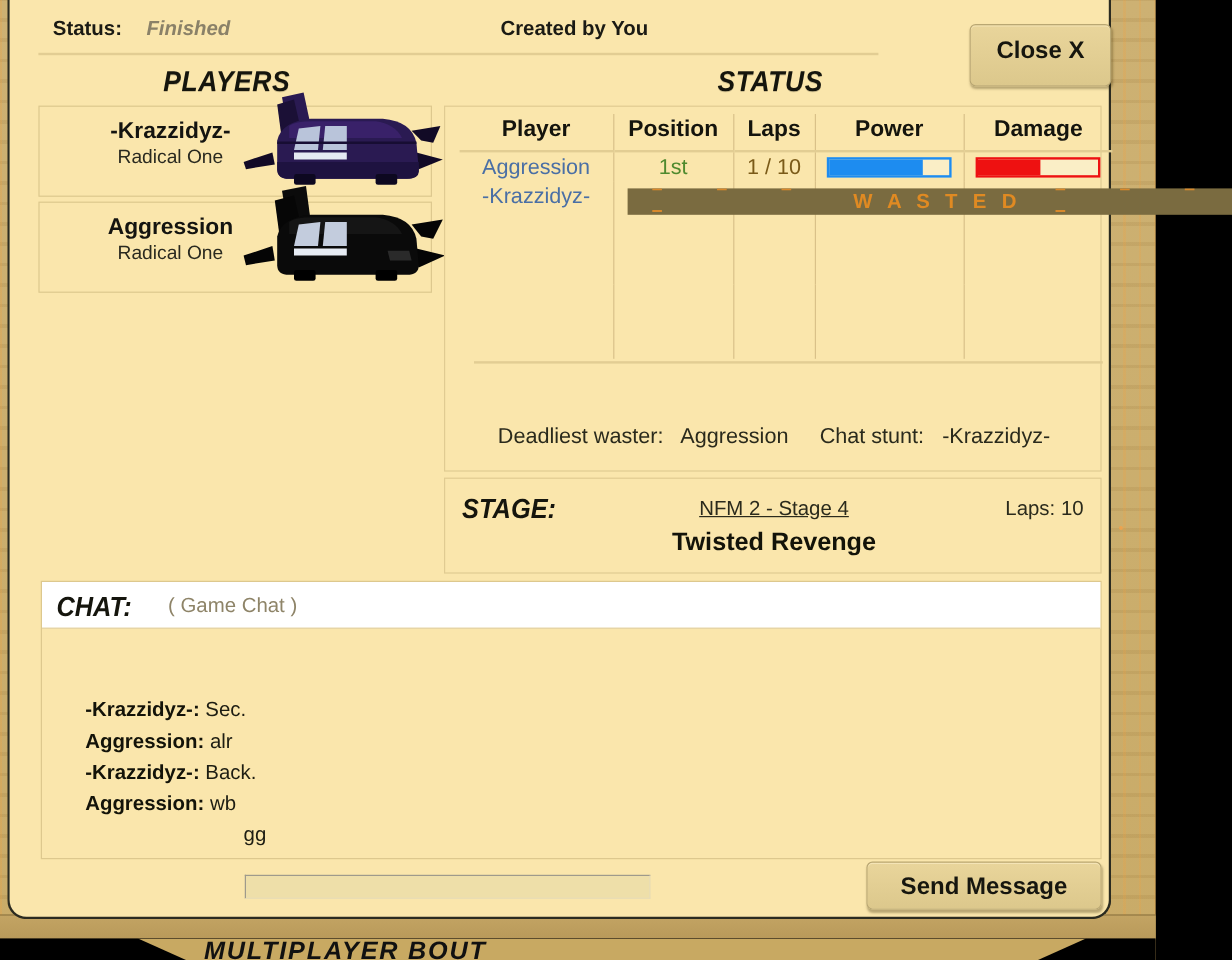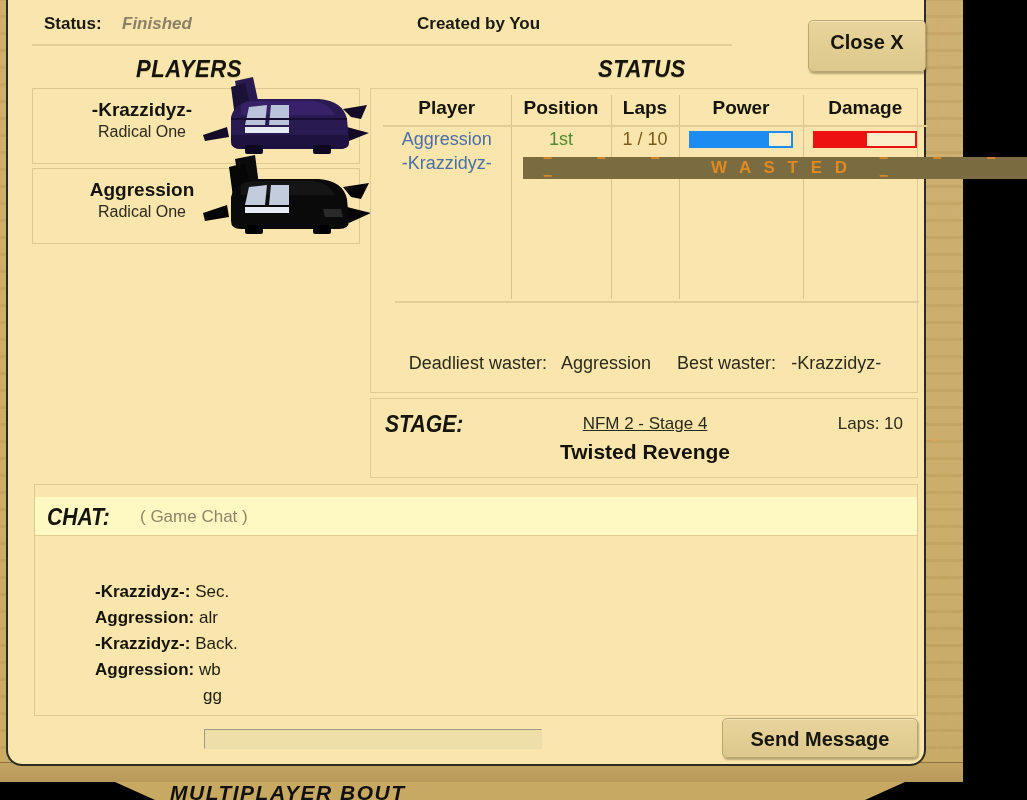--- a/index.html
+++ b/index.html
@@ -250,42 +250,42 @@
     white-space:nowrap;
   }
 
   
   #chat-panel{
     position:absolute;left:26px;top:484px;width:884px;height:232px;
     border:1px solid #ddc88e;background:#fae6ac;box-sizing:border-box;
   }
   #chat-header{
     position:absolute;left:0;top:0;width:882px;height:38px;
-    background:#fef9c3;border-bottom:1px solid #e2cd93;margin-top:12px;
+    background:#ffffff;border-bottom:1px solid #e2cd93;
   }
   #chat-heading{
     position:absolute;left:12px;top:7px;
     font:italic 900 23px/26px "Liberation Sans", sans-serif;
     color:#15150d;transform:scaleX(.92);transform-origin:left center;
     white-space:nowrap;
   }
   #chat-channel{
     position:absolute;left:105px;top:9px;
     font:400 17px/22px "Liberation Sans", sans-serif;color:#8e8468;
     white-space:nowrap;
   }
   #chat-log{
     position:absolute;left:0;top:38px;width:882px;height:192px;
     padding:56px 0 0 36px;box-sizing:border-box;overflow:hidden;
   }
   .chat-line{
     font:400 17px/26px "Liberation Sans", sans-serif;color:#1d1d12;
     white-space:nowrap;
   }
-  .chat-line .who{font-weight:bold;color:#131309;margin-left:24px;}
+  .chat-line .who{font-weight:bold;color:#131309;}
   .chat-line.cont{padding-left:132px;}
 
   
   #chat-input{
     position:absolute;left:196px;top:729px;width:338px;height:20px;
     background:#eedfa9;
     border:1px solid #9e9a8c;
     border-right-color:#e8dcb6;border-bottom-color:#e8dcb6;
     box-sizing:border-box;
     font:400 13px/18px "Liberation Sans", sans-serif;
@@ -446,21 +446,21 @@
       </div>
       <div id="table-bottom-rule"></div>
     </div>
 
 
     <div id="subresult-line">
       <span>Deadliest waster:</span>
       <span>&nbsp;</span>
       <span>Aggression</span>
       <span class="gap"></span>
-      <span>Best waster:</span>
+      <span>Chat stunt:</span>
       <span>&nbsp;</span>
       <span>-Krazzidyz-</span>
     </div>
   </div>
 
   <div id="stage-panel">
     <div id="stage-heading">STAGE:</div>
     <div id="stage-name">NFM 2 - Stage 4</div>
     <div id="stage-laps">Laps: 10</div>
     <div id="stage-title">Twisted Revenge</div>

